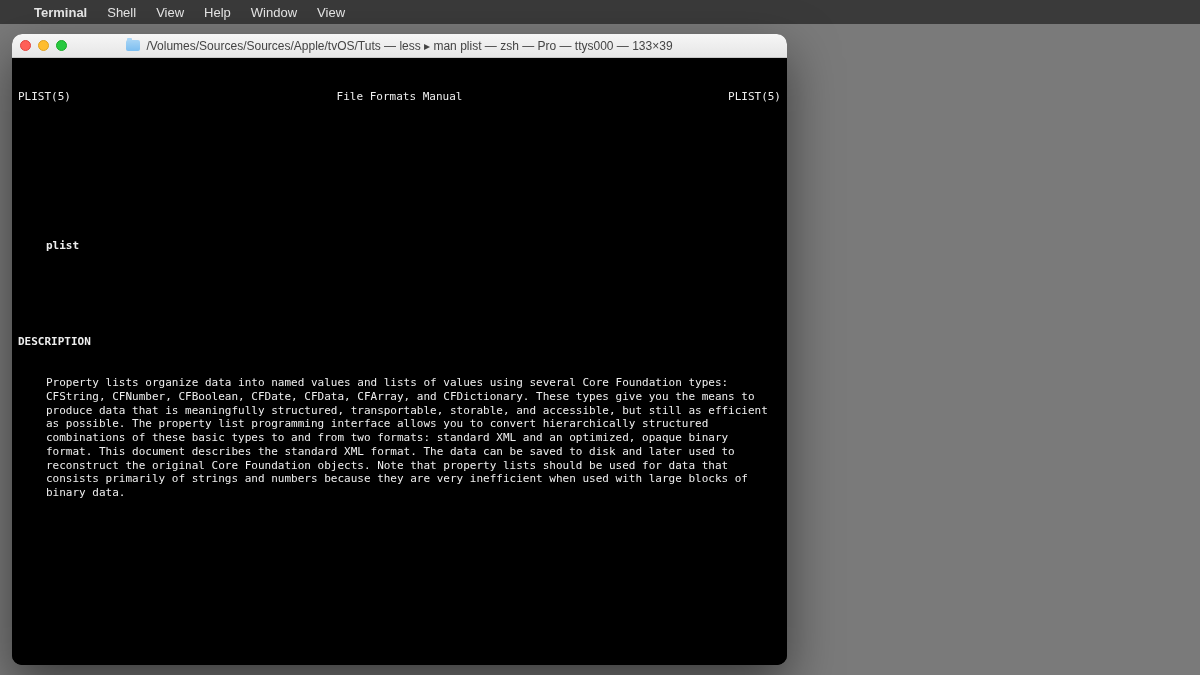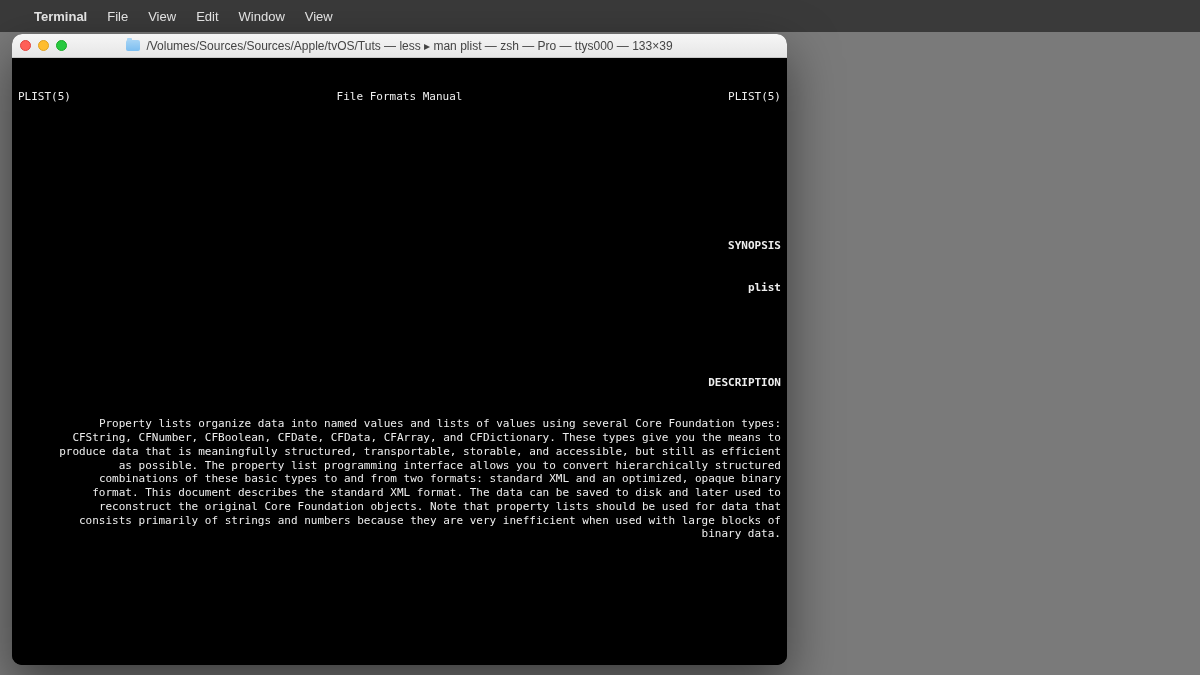--- a/index.html
+++ b/index.html
@@ -9,21 +9,21 @@
   }
   body {
     width: 1200px;
     height: 675px;
     background: #7a7a7a;
     font-family: -apple-system, BlinkMacSystemFont, "Helvetica Neue", sans-serif;
     overflow: hidden;
     position: relative;
   }
   .menubar {
-    height: 32px;
+    height: 24px;
     background: #3a3a3a;
     display: flex;
     align-items: center;
     padding: 9px 14px;
     gap: 20px;
     color: #e8e8e8;
     font-size: 13px;
   }
   .menubar .apple-icon {
     font-size: 15px;
@@ -104,21 +104,20 @@
   .term-body {
     flex: 1;
     background: #000;
     color: #eee;
     font-family: "Menlo", "Monaco", "Consolas", monospace;
     font-size: 11px;
     line-height: 1.25;
     padding: 4px 6px 4px 6px;
     white-space: pre-wrap;
     overflow: hidden;
-    text-align: right;
   }
   .man-header {
     display: flex;
     justify-content: space-between;
   }
   .bold {
     font-weight: 700;
   }
   .section {
     font-weight: 700;
@@ -133,23 +132,23 @@
   .spacer {
     height: 13px;
   }
 </style>
 </head>
 <body>
 
 <div class="menubar">
   <span class="apple-icon"></span>
   <span class="app-name">Terminal</span>
-  <span>File</span>
+  <span>Shell</span>
   <span>View</span>
-  <span>Edit</span>
+  <span>Help</span>
   <span>Window</span>
   <span>View</span>
 </div>
 
 <div class="window">
   <div class="titlebar">
     <div class="traffic-lights">
       <div class="light red"></div>
       <div class="light yellow"></div>
       <div class="light green"></div>
@@ -163,21 +162,20 @@
   <div class="term-body">
     <div class="man-header">
       <span>PLIST(5)</span>
       <span>File Formats Manual</span>
       <span>PLIST(5)</span>
     </div>
     <div class="spacer"></div>
 
     <div class="spacer"></div>
 
-    <div class="section">SYNOPSIS</div>
     <div class="indent bold">plist</div>
     <div class="spacer"></div>
 
     <div class="section">DESCRIPTION</div>
     <div class="indent-full">Property lists organize data into named values and lists of values using several Core Foundation types: CFString, CFNumber, CFBoolean, CFDate, CFData, CFArray, and CFDictionary. These types give you the means to produce data that is meaningfully structured, transportable, storable, and accessible, but still as efficient as possible. The property list programming interface allows you to convert hierarchically structured combinations of these basic types to and from two formats: standard XML and an optimized, opaque binary format. This document describes the standard XML format. The data can be saved to disk and later used to reconstruct the original Core Foundation objects. Note that property lists should be used for data that consists primarily of strings and numbers because they are very inefficient when used with large blocks of binary data.</div>
     <div class="spacer"></div>
 
     
     
     

